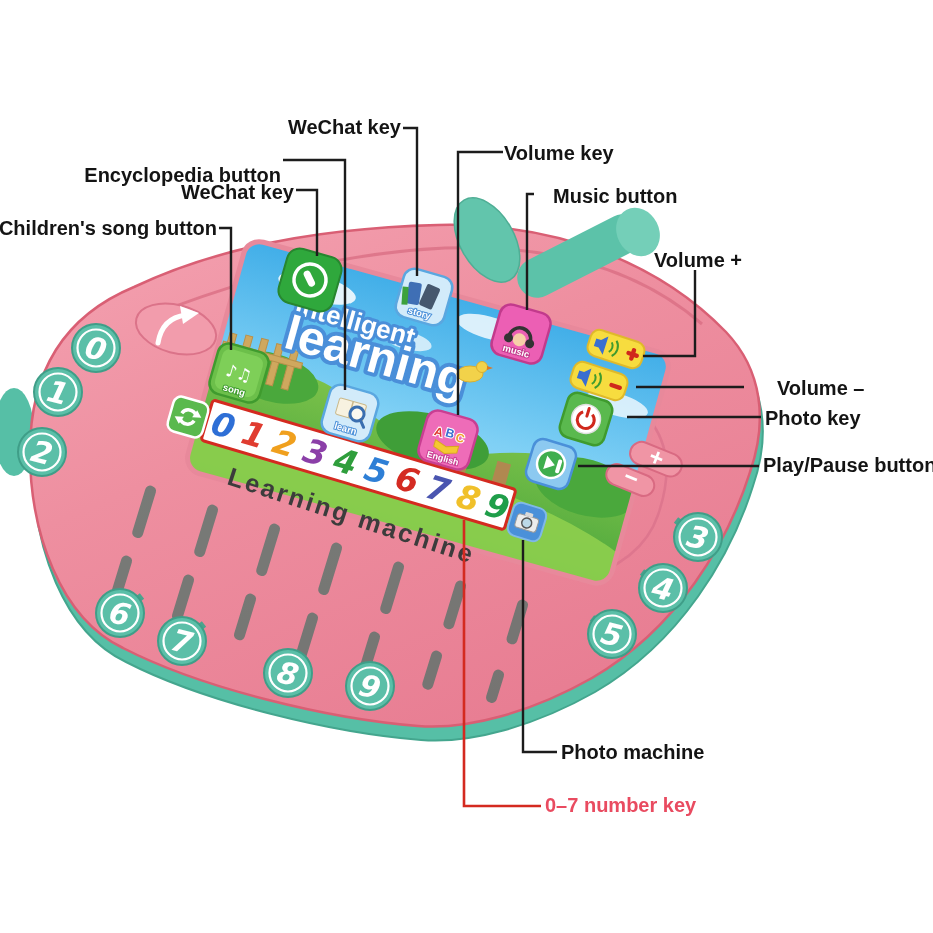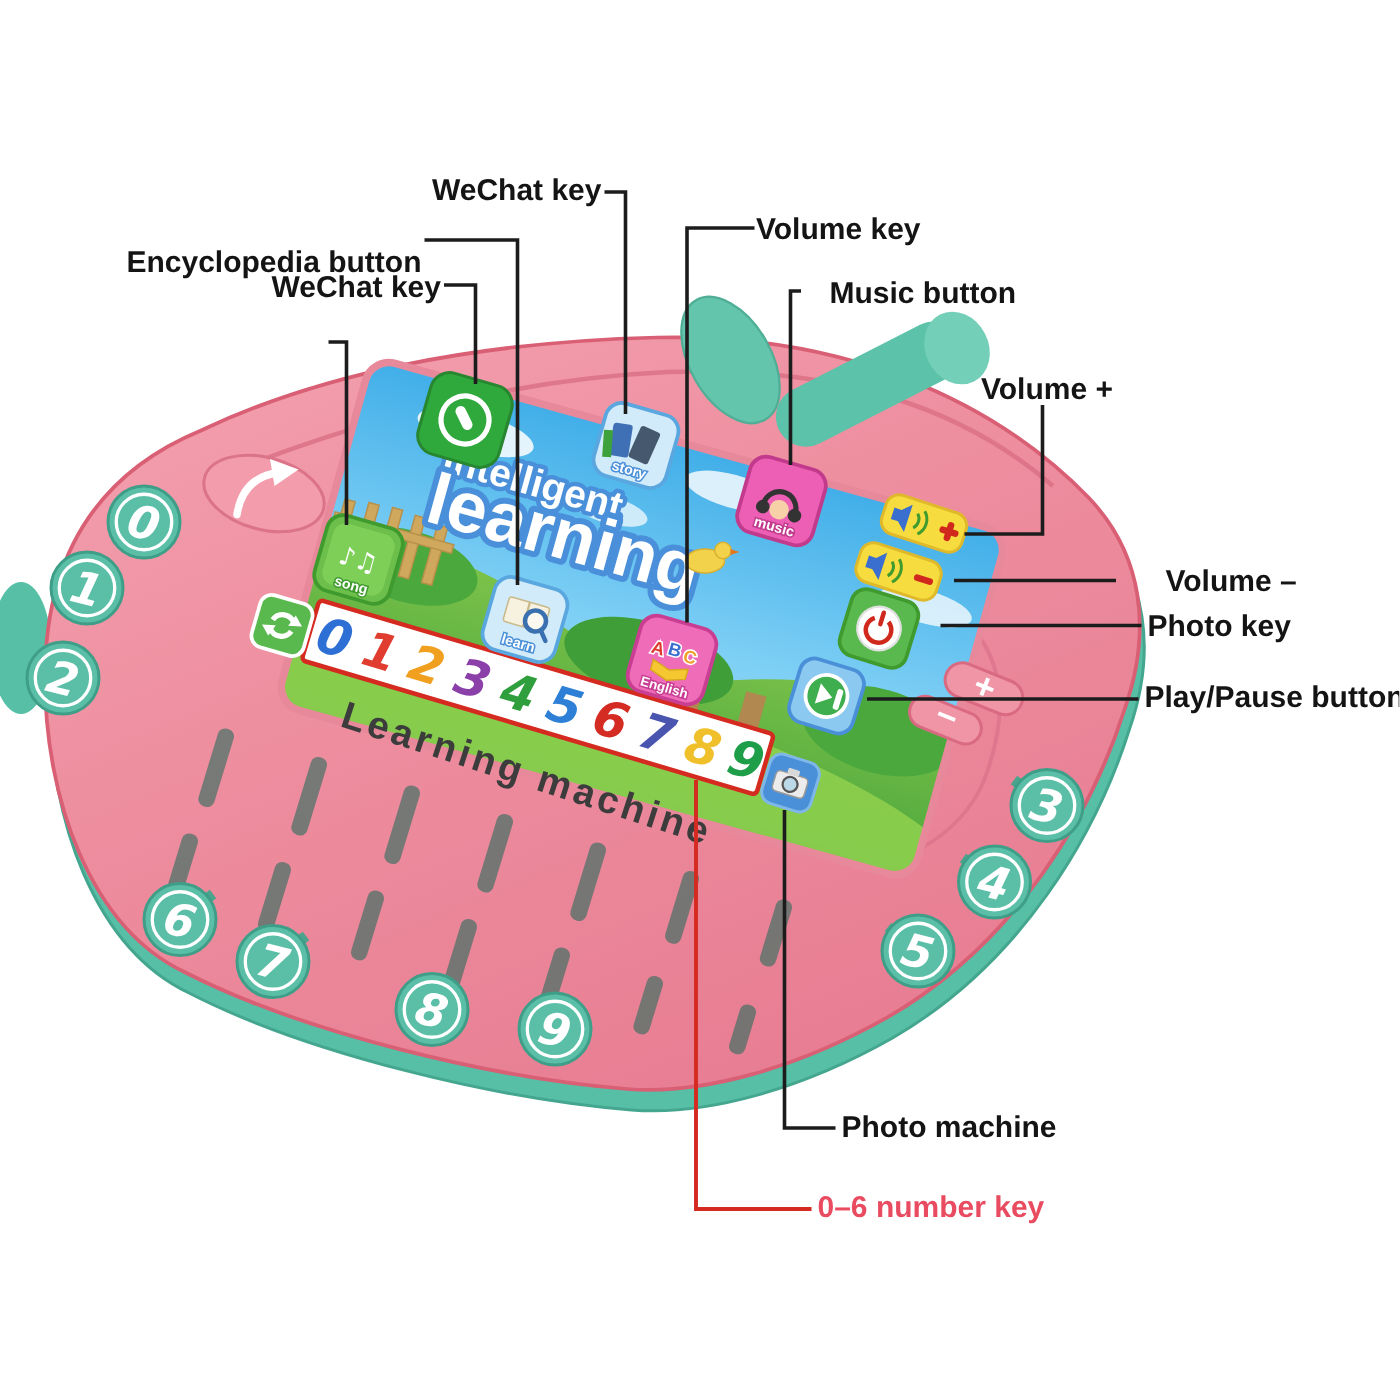--- a/index.html
+++ b/index.html
@@ -331,21 +331,22 @@
       <polyline points="761,417 627,417"></polyline>
       <polyline points="759,466 578,466"></polyline>
       <polyline points="523,540 523,752 557,752"></polyline>
     </g>
     <polyline points="464,520 464,806 541,806" fill="none" stroke="#d42a20" stroke-width="2.6"></polyline>
   </svg>
 
   <div class="callout" style="right:532px;top:114px;">WeChat key</div>
   <div class="callout" style="right:652px;top:162px;">Encyclopedia button</div>
   <div class="callout" style="right:639px;top:179px;">WeChat key</div>
+  <div class="callout" style="right:716px;top:215px;">Children's song button</div>
   <div class="callout" style="left:504px;top:140px;">Volume key</div>
   <div class="callout" style="left:553px;top:183px;">Music button</div>
   <div class="callout" style="left:654px;top:247px;text-align:right;">Volume +</div>
   <div class="callout" style="left:777px;top:375px;">Volume –</div>
   <div class="callout" style="left:765px;top:405px;">Photo key</div>
   <div class="callout" style="left:763px;top:452px;">Play/Pause button</div>
   <div class="callout" style="left:561px;top:739px;">Photo machine</div>
-  <div class="callout red" style="left:545px;top:792px;">0–6 number key</div>
+  <div class="callout red" style="left:545px;top:792px;">0–7 number key</div>
 </div>
 
 </body></html>

